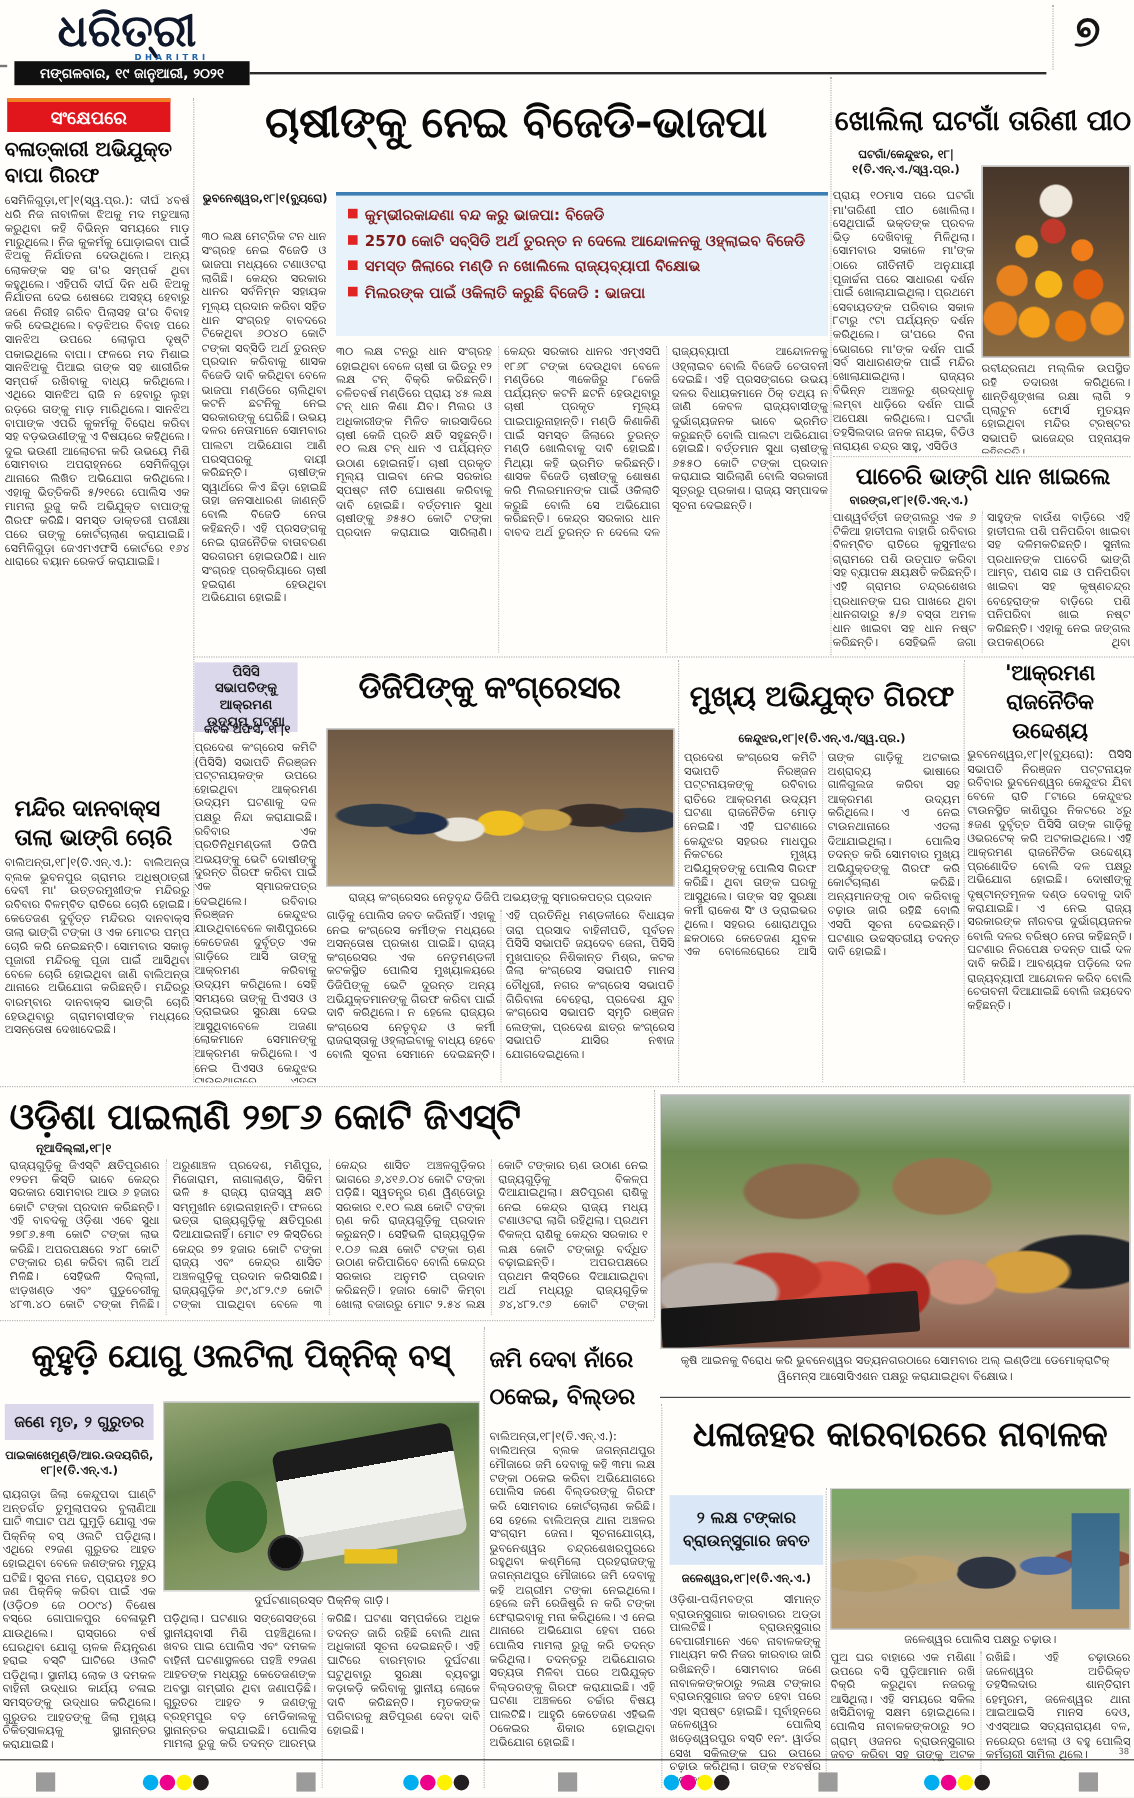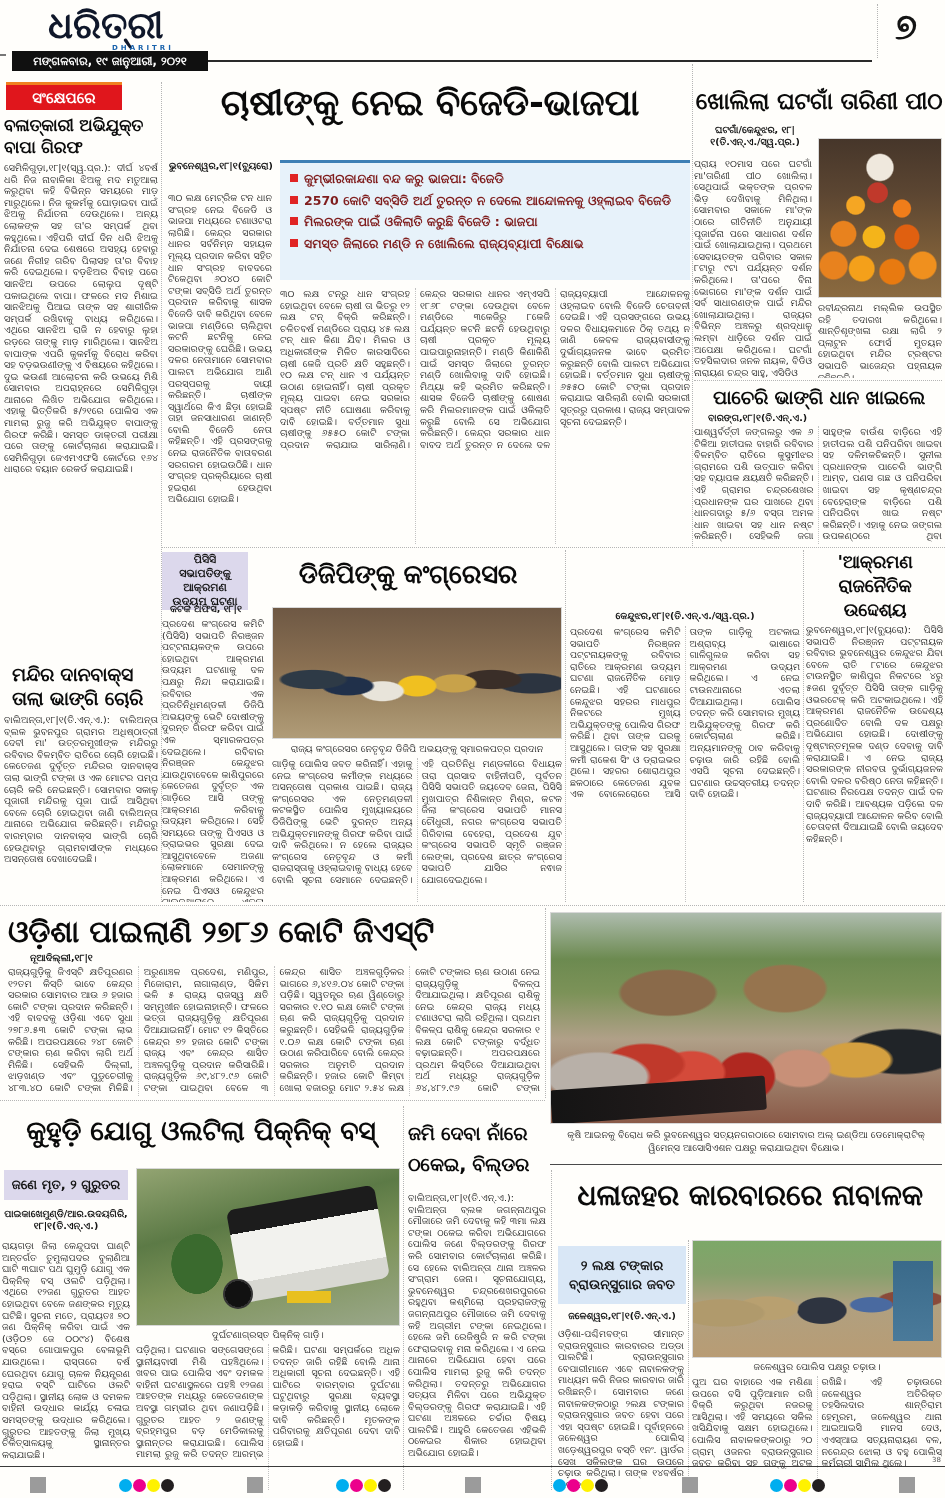--- a/index.html
+++ b/index.html
@@ -47,46 +47,46 @@
 <div id="page">
 
   <div class="abs" style="left:48px;top:4px;" id="logo">ଧରିତ୍ରୀ</div>
   <div class="abs" style="left:112px;top:44px;" id="logosub">DHARITRI</div>
   <div class="abs" id="datebar" style="left:12px;top:51px;width:196px;height:20px;">ମଙ୍ଗଳବାର, ୧୯ ଜାନୁଆରୀ, ୨୦୨୧</div>
   <div class="abs toprule" style="left:208px;top:60px;width:664px;"></div>
   <div class="abs vdot" style="left:877px;top:4px;height:54px;"></div>
   <div class="abs" id="pageno" style="left:895px;top:6px;">୭</div>
   <div class="abs" style="left:0;top:54px;width:6px;border-top:2px solid #777;"></div>
 
-  <div class="abs" id="briefbox" style="left:6px;top:82px;width:116px;height:28px;">ସଂକ୍ଷେପରେ</div>
+  <div class="abs" id="briefbox" style="left:6px;top:82px;width:136px;height:28px;">ସଂକ୍ଷେପରେ</div>
   <div class="abs hl" style="left:4px;top:114px;width:154px;height:46px;font-size:17px;line-height:22px;">ବଳାତ୍କାରୀ ଅଭିଯୁକ୍ତ ବାପା ଗିରଫ</div>
   <div class="abs bt" style="left:4px;top:162px;width:154px;height:498px;">ସେମିଳିଗୁଡ଼ା,୧୮|୧(ସ୍ୱ.ପ୍ର.): ଦୀର୍ଘ ୪ବର୍ଷ ଧରି ନିଜ ନାବାଳିକା ଝିଅକୁ ମଦ ମତୁଆଲା କରୁଥିବା କହି ବିଭିନ୍ନ ସମୟରେ ମାଡ଼ ମାରୁଥିଲେ। ନିଜ କୁକର୍ମକୁ ଘୋଡ଼ାଇବା ପାଇଁ ଝିଅକୁ ନିର୍ଯାତନା ଦେଉଥିଲେ। ଅନ୍ୟ ଲୋକଙ୍କ ସହ ତା'ର ସମ୍ପର୍କ ଥିବା କହୁଥିଲେ। ଏହିପରି ଦୀର୍ଘ ଦିନ ଧରି ଝିଅକୁ ନିର୍ଯାତନା ଦେଇ ଶେଷରେ ଅସହ୍ୟ ହେବାରୁ ଜଣେ ନିରୀହ ଗରିବ ପିଲାସହ ତା'ର ବିବାହ କରି ଦେଇଥିଲେ। ବଡ଼ଝିଅର ବିବାହ ପରେ ସାନଝିଅ ଉପରେ ଲୋଲୁପ ଦୃଷ୍ଟି ପକାଇଥିଲେ ବାପା। ଫଳରେ ମଦ ମିଶାଇ ସାନଝିଅକୁ ପିଆଇ ତାଙ୍କ ସହ ଶାରୀରିକ ସମ୍ପର୍କ ରଖିବାକୁ ବାଧ୍ୟ କରିଥିଲେ। ଏଥିରେ ସାନଝିଅ ରାଜି ନ ହେବାରୁ ଲୁହା ରଡ଼ରେ ତାଙ୍କୁ ମାଡ଼ ମାରିଥିଲେ। ସାନଝିଅ ବାପାଙ୍କ ଏପରି କୁକର୍ମକୁ ବିରୋଧ କରିବା ସହ ବଡ଼ଭଉଣୀଙ୍କୁ ଏ ବିଷୟରେ କହିଥିଲେ। ଦୁଇ ଭଉଣୀ ଆଲୋଚନା କରି ଉଭୟେ ମିଶି ସୋମବାର ଅପରାହ୍ନରେ ସେମିଳିଗୁଡ଼ା ଥାନାରେ ଲିଖିତ ଅଭିଯୋଗ କରିଥିଲେ। ଏହାକୁ ଭିତ୍ତିକରି ୫/୨୧ରେ ପୋଲିସ ଏକ ମାମଲା ରୁଜୁ କରି ଅଭିଯୁକ୍ତ ବାପାଙ୍କୁ ଗିରଫ କରିଛି। ସମସ୍ତ ଡାକ୍ତରୀ ପରୀକ୍ଷା ପରେ ତାଙ୍କୁ କୋର୍ଟଚାଲାଣ କରାଯାଇଛି। ସେମିଳିଗୁଡ଼ା ଜେଏମଏଫସି କୋର୍ଟରେ ୧୬୪ ଧାରାରେ ବୟାନ ରେକର୍ଡ କରାଯାଇଛି।</div>
   <div class="abs hl" style="left:12px;top:662px;width:154px;height:48px;font-size:19px;line-height:24px;">ମନ୍ଦିର ଦାନବାକ୍ସ ତାଲା ଭାଙ୍ଗି ଚୋରି</div>
   <div class="abs bt" style="left:4px;top:714px;width:154px;height:184px;">ବାଲିଅନ୍ତା,୧୮|୧(ତି.ଏନ୍.ଏ.): ବାଲିଅନ୍ତା ବ୍ଲକ ଭୁବନପୁର ଗ୍ରାମର ଅଧିଷ୍ଠାତ୍ରୀ ଦେବୀ ମା' ଉତ୍ତରମୁଖୀଙ୍କ ମନ୍ଦିରରୁ ରବିବାର ବିଳମ୍ବିତ ରାତିରେ ଚୋରି ହୋଇଛି। କେତେଜଣ ଦୁର୍ବୃତ୍ତ ମନ୍ଦିରର ଦାନବାକ୍ସ ତାଲା ଭାଙ୍ଗି ଟଙ୍କା ଓ ଏକ ମୋଟର ପମ୍ପ ଚୋରି କରି ନେଇଛନ୍ତି। ସୋମବାର ସକାଳୁ ପୂଜାରୀ ମନ୍ଦିରକୁ ପୂଜା ପାଇଁ ଆସିଥିବା ବେଳେ ଚୋରି ହୋଇଥିବା ଜାଣି ବାଲିଅନ୍ତା ଥାନାରେ ଅଭିଯୋଗ କରିଛନ୍ତି। ମନ୍ଦିରରୁ ବାରମ୍ବାର ଦାନବାକ୍ସ ଭାଙ୍ଗି ଚୋରି ହେଉଥିବାରୁ ଗ୍ରାମବାସୀଙ୍କ ମଧ୍ୟରେ ଅସନ୍ତୋଷ ଦେଖାଦେଇଛି।</div>
   <div class="abs vdot" style="left:161px;top:82px;height:820px;"></div>
 
   <div class="abs hl" style="left:168px;top:74px;width:524px;height:60px;font-size:36px;line-height:58px;text-align:center;">ଚାଷୀଙ୍କୁ ନେଇ ବିଜେଡି-ଭାଜପା ଟଣାଓଟରା</div>
   <div class="abs dl" style="left:168px;top:160px;width:106px;">ଭୁବନେଶ୍ୱର,୧୮|୧(ବ୍ୟୁରୋ)</div>
   <div class="abs bt" style="left:168px;top:192px;width:104px;height:352px;">୩୦ ଲକ୍ଷ ମେଟ୍ରିକ ଟନ ଧାନ ସଂଗ୍ରହ ନେଇ ବିଜେଡି ଓ ଭାଜପା ମଧ୍ୟରେ ଟଣାଓଟରା ଲାଗିଛି। କେନ୍ଦ୍ର ସରକାର ଧାନର ସର୍ବନିମ୍ନ ସହାୟକ ମୂଲ୍ୟ ପ୍ରଦାନ କରିବା ସହିତ ଧାନ ସଂଗ୍ରହ ବାବଦରେ ଟିକେଥିବା ୬୦୪୦ କୋଟି ଟଙ୍କା ସବ୍‌ସିଡି ଅର୍ଥ ତୁରନ୍ତ ପ୍ରଦାନ କରିବାକୁ ଶାସକ ବିଜେଡି ଦାବି କରିଥିବା ବେଳେ ଭାଜପା ମଣ୍ଡିରେ ଚାଲିଥିବା କଟନି ଛଟନିକୁ ନେଇ ସରକାରଙ୍କୁ ଘେରିଛି। ଉଭୟ ଦଳର ନେତାମାନେ ସୋମବାର ପାଲଟା ଅଭିଯୋଗ ଆଣି ପରସ୍ପରକୁ ଦାୟୀ କରିଛନ୍ତି। ଚାଷୀଙ୍କ ସ୍ୱାର୍ଥରେ କିଏ ଛିଡ଼ା ହୋଇଛି ତାହା ଜନସାଧାରଣ ଜାଣନ୍ତି ବୋଲି ବିଜେଡି ନେତା କହିଛନ୍ତି। ଏହି ପ୍ରସଙ୍ଗକୁ ନେଇ ରାଜନୈତିକ ବାତାବରଣ ସରଗରମ ହୋଇଉଠିଛି। ଧାନ ସଂଗ୍ରହ ପ୍ରକ୍ରିୟାରେ ଚାଷୀ ହଇରାଣ ହେଉଥିବା ଅଭିଯୋଗ ହୋଇଛି।</div>
   <div class="abs" id="bullbox" style="left:280px;top:160px;width:410px;height:120px;">
     <div class="bullrow">
         <span class="bull"></span>
         <span class="bulltxt">କୁମ୍ଭୀରକାନ୍ଦଣା ବନ୍ଦ କରୁ ଭାଜପା: ବିଜେଡି</span>
       </div>
     <div class="bullrow">
         <span class="bull"></span>
         <span class="bulltxt">2570 କୋଟି ସବ୍‌ସିଡି ଅର୍ଥ ତୁରନ୍ତ ନ ଦେଲେ ଆନ୍ଦୋଳନକୁ ଓହ୍ଲାଇବ ବିଜେଡି</span>
       </div>
     <div class="bullrow">
         <span class="bull"></span>
+        <span class="bulltxt">ସମସ୍ତ ଜିଲାରେ ମଣ୍ଡି ନ ଖୋଲିଲେ ରାଜ୍ୟବ୍ୟାପୀ ବିକ୍ଷୋଭ</span>
+      </div>
+    <div class="bullrow">
+        <span class="bull"></span>
         <span class="bulltxt">ମିଲରଙ୍କ ପାଇଁ ଓକିଲାତି କରୁଛି ବିଜେଡି : ଭାଜପା</span>
-      </div>
-    <div class="bullrow">
-        <span class="bull"></span>
-        <span class="bulltxt">ସମସ୍ତ ଜିଲାରେ ମଣ୍ଡି ନ ଖୋଲିଲେ ରାଜ୍ୟବ୍ୟାପୀ ବିକ୍ଷୋଭ</span>
       </div>
   </div>
   <div class="abs bt c3" style="left:280px;top:288px;width:410px;height:256px;">୩୦ ଲକ୍ଷ ଟନ୍‌ରୁ ଧାନ ସଂଗ୍ରହ ହୋଇଥିବା ବେଳେ ଚାଷୀ ତା ଭିତରୁ ୧୨ ଲକ୍ଷ ଟନ୍ ବିକ୍ରି କରିଛନ୍ତି। ଚଳିତବର୍ଷ ମଣ୍ଡିରେ ପ୍ରାୟ ୪୫ ଲକ୍ଷ ଟନ୍ ଧାନ କିଣା ଯିବ। ମିଲର ଓ ଅଧିକାରୀଙ୍କ ମିଳିତ କାରସାଦିରେ ଚାଷୀ କେଜି ପ୍ରତି କ୍ଷତି ସହୁଛନ୍ତି। ୧୦ ଲକ୍ଷ ଟନ୍ ଧାନ ଏ ପର୍ଯ୍ୟନ୍ତ ଉଠାଣ ହୋଇନାହିଁ। ଚାଷୀ ପ୍ରକୃତ ମୂଲ୍ୟ ପାଇବା ନେଇ ସରକାର ସ୍ପଷ୍ଟ ନୀତି ଘୋଷଣା କରିବାକୁ ଦାବି ହୋଇଛି। ବର୍ତ୍ତମାନ ସୁଧା ଚାଷୀଙ୍କୁ ୬୫୫୦ କୋଟି ଟଙ୍କା ପ୍ରଦାନ କରାଯାଇ ସାରିଲାଣି। କେନ୍ଦ୍ର ସରକାର ଧାନର ଏମ୍‌ଏସପି ୧୮୬୮ ଟଙ୍କା ଦେଉଥିବା ବେଳେ ମଣ୍ଡିରେ ୩କେଜିରୁ ୮କେଜି ପର୍ଯ୍ୟନ୍ତ କଟନି ଛଟନି ହେଉଥିବାରୁ ଚାଷୀ ପ୍ରକୃତ ମୂଲ୍ୟ ପାଇପାରୁନାହାନ୍ତି। ମଣ୍ଡି କିଣାକିଣି ପାଇଁ ସମସ୍ତ ଜିଲାରେ ତୁରନ୍ତ ମଣ୍ଡି ଖୋଲିବାକୁ ଦାବି ହୋଇଛି। ମିଥ୍ୟା କହି ଭ୍ରମିତ କରିଛନ୍ତି। ଶାସକ ବିଜେଡି ଚାଷୀଙ୍କୁ ଶୋଷଣ କରି ମିଲରମାନଙ୍କ ପାଇଁ ଓକିଲାତି କରୁଛି ବୋଲି ସେ ଅଭିଯୋଗ କରିଛନ୍ତି। କେନ୍ଦ୍ର ସରକାର ଧାନ ବାବଦ ଅର୍ଥ ତୁରନ୍ତ ନ ଦେଲେ ଦଳ ରାଜ୍ୟବ୍ୟାପୀ ଆନ୍ଦୋଳନକୁ ଓହ୍ଲାଇବ ବୋଲି ବିଜେଡି ଚେତାବନୀ ଦେଇଛି। ଏହି ପ୍ରସଙ୍ଗରେ ଉଭୟ ଦଳର ବିଧାୟକମାନେ ଠିକ୍ ତଥ୍ୟ ନ ଜାଣି କେବଳ ରାଜ୍ୟବାସୀଙ୍କୁ ଦୁର୍ଭାଗ୍ୟଜନକ ଭାବେ ଭ୍ରମିତ କରୁଛନ୍ତି ବୋଲି ପାଲଟା ଅଭିଯୋଗ ହୋଇଛି। ବର୍ତ୍ତମାନ ସୁଧା ଚାଷୀଙ୍କୁ ୬୫୫୦ କୋଟି ଟଙ୍କା ପ୍ରଦାନ କରାଯାଇ ସାରିଲାଣି ବୋଲି ସରକାରୀ ସୂତ୍ରରୁ ପ୍ରକାଶ। ରାଜ୍ୟ ସମ୍ପାଦକ ସୂଚନା ଦେଇଛନ୍ତି।</div>
   <div class="abs vdot" style="left:692px;top:64px;height:482px;"></div>
 
   <div class="abs hl" style="left:694px;top:84px;width:250px;height:36px;font-size:23px;line-height:34px;text-align:center;">ଖୋଲିଲା ଘଟଗାଁ ତାରିଣୀ ପୀଠ</div>
   <div class="abs dl" style="left:694px;top:124px;width:122px;height:28px;">ଘଟଗାଁ/କେନ୍ଦୁଝର, ୧୮|୧(ତି.ଏନ୍.ଏ./ସ୍ୱ.ପ୍ର.)</div>
   <div class="abs photo" style="left:818px;top:138px;width:124px;height:160px;">
     <div class="ph-inner" style="background:
       radial-gradient(circle at 50% 18%, #efe8dd 0 9%, rgba(0,0,0,0) 10%),
@@ -124,20 +124,21 @@
       radial-gradient(ellipse at 63% 58%, #c8a24a 0 8%, rgba(0,0,0,0) 9%),
       radial-gradient(ellipse at 76% 55%, #3a2e28 0 9%, rgba(0,0,0,0) 10%),
       radial-gradient(ellipse at 90% 58%, #2c3440 0 9%, rgba(0,0,0,0) 10%),
       linear-gradient(180deg,#6e5844 0%,#8a7052 45%,#a08a66 75%,#b09c78 100%);"></div>
   </div>
   <div class="abs cap" style="left:272px;top:742px;width:290px;height:14px;font-weight:normal;">ରାଜ୍ୟ କଂଗ୍ରେସର ନେତୃବୃନ୍ଦ ଡିଜିପି ଅଭୟଙ୍କୁ ସ୍ମାରକପତ୍ର ପ୍ରଦାନ କରୁଛନ୍ତି।</div>
   <div class="abs bt" style="left:162px;top:618px;width:102px;height:284px;">ପ୍ରଦେଶ କଂଗ୍ରେସ କମିଟି (ପିସିସି) ସଭାପତି ନିରଞ୍ଜନ ପଟ୍ଟନାୟକଙ୍କ ଉପରେ ହୋଇଥିବା ଆକ୍ରମଣ ଉଦ୍ୟମ ଘଟଣାକୁ ଦଳ ପକ୍ଷରୁ ନିନ୍ଦା କରାଯାଇଛି। ରବିବାର ଏକ ପ୍ରତିନିଧିମଣ୍ଡଳୀ ଡିଜିପି ଅଭୟଙ୍କୁ ଭେଟି ଦୋଷୀଙ୍କୁ ଦୁରନ୍ତ ଗିରଫ କରିବା ପାଇଁ ଏକ ସ୍ମାରକପତ୍ର ଦେଇଥିଲେ। ରବିବାର ନିରଞ୍ଜନ କେନ୍ଦୁଝର ଯାଉଥିବାବେଳେ କାଶିପୁରରେ କେତେଜଣ ଦୁର୍ବୃତ୍ତ ଏକ ଗାଡ଼ିରେ ଆସି ତାଙ୍କୁ ଆକ୍ରମଣ କରିବାକୁ ଉଦ୍ୟମ କରିଥିଲେ। ସେହି ସମୟରେ ତାଙ୍କୁ ପିଏସଓ ଓ ଡ୍ରାଇଭର ସୁରକ୍ଷା ଦେଇ ଆସୁଥିବାବେଳେ ଅଜଣା ଲୋକମାନେ ସେମାନଙ୍କୁ ଆକ୍ରମଣ କରିଥିଲେ। ଏ ନେଇ ପିଏସଓ କେନ୍ଦୁଝର ଟାଉନଥାନାରେ ଏତଲା ଦେଇଥିଲେ ମଧ୍ୟ ପୋଲିସ କେବଳ ଜଣଙ୍କୁ ଗିରଫ କରିଛି। ଘଟଣାରେ ଜଡ଼ିତ ଦୁର୍ବୃତ୍ତଙ୍କ କାରଟିକୁ</div>
   <div class="abs bt c2" style="left:272px;top:758px;width:290px;height:144px;">ଗାଡ଼ିକୁ ପୋଲିସ ଜବତ କରିନାହିଁ। ଏହାକୁ ନେଇ କଂଗ୍ରେସ କର୍ମୀଙ୍କ ମଧ୍ୟରେ ଅସନ୍ତୋଷ ପ୍ରକାଶ ପାଇଛି। ରାଜ୍ୟ କଂଗ୍ରେସର ଏକ ନେତୃମଣ୍ଡଳୀ କଟକସ୍ଥିତ ପୋଲିସ ମୁଖ୍ୟାଳୟରେ ଡିଜିପିଙ୍କୁ ଭେଟି ଦୁରନ୍ତ ଅନ୍ୟ ଅଭିଯୁକ୍ତମାନଙ୍କୁ ଗିରଫ କରିବା ପାଇଁ ଦାବି କରିଥିଲେ। ନ ହେଲେ ରାଜ୍ୟର କଂଗ୍ରେସ ନେତୃବୃନ୍ଦ ଓ କର୍ମୀ ରାଜରାସ୍ତାକୁ ଓହ୍ଲାଇବାକୁ ବାଧ୍ୟ ହେବେ ବୋଲି ସୂଚନା ସେମାନେ ଦେଇଛନ୍ତି। ଏହି ପ୍ରତିନିଧି ମଣ୍ଡଳୀରେ ବିଧାୟକ ତାରା ପ୍ରସାଦ ବାହିନୀପତି, ପୂର୍ବତନ ପିସିସି ସଭାପତି ଜୟଦେବ ଜେନା, ପିସିସି ମୁଖପାତ୍ର ନିଶିକାନ୍ତ ମିଶ୍ର, କଟକ ଜିଲା କଂଗ୍ରେସ ସଭାପତି ମାନସ ଚୌଧୁରୀ, ନଗର କଂଗ୍ରେସ ସଭାପତି ଗିରିବାଳା ବେହେରା, ପ୍ରଦେଶ ଯୁବ କଂଗ୍ରେସ ସଭାପତି ସ୍ମୃତି ରଞ୍ଜନ ଲେଙ୍କା, ପ୍ରଦେଶ ଛାତ୍ର କଂଗ୍ରେସ ସଭାପତି ଯାସିର ନଵାଜ ଯୋଗଦେଇଥିଲେ।</div>
   <div class="abs vdot" style="left:565px;top:550px;height:352px;"></div>
 
+  <div class="abs hl" style="left:570px;top:556px;width:230px;height:50px;font-size:24px;line-height:48px;text-align:center;">ମୁଖ୍ୟ ଅଭିଯୁକ୍ତ ଗିରଫ</div>
   <div class="abs dl" style="left:570px;top:610px;width:230px;">କେନ୍ଦୁଝର,୧୮|୧(ତି.ଏନ୍.ଏ./ସ୍ୱ.ପ୍ର.)</div>
   <div class="abs bt c2" style="left:570px;top:626px;width:230px;height:276px;">ପ୍ରଦେଶ କଂଗ୍ରେସ କମିଟି ସଭାପତି ନିରଞ୍ଜନ ପଟ୍ଟନାୟକଙ୍କୁ ରବିବାର ରାତିରେ ଆକ୍ରମଣ ଉଦ୍ୟମ ଘଟଣା ରାଜନୈତିକ ମୋଡ଼ ନେଇଛି। ଏହି ଘଟଣାରେ କେନ୍ଦୁଝର ସହରର ମାଧପୁର ନିକଟରେ ମୁଖ୍ୟ ଅଭିଯୁକ୍ତଙ୍କୁ ପୋଲିସ ଗିରଫ କରିଛି। ଥିବା ତାଙ୍କ ଘରକୁ ଆସୁଥିଲେ। ତାଙ୍କ ସହ ସୁରକ୍ଷା କର୍ମୀ ରାକେଶ ସିଂ ଓ ଡ୍ରାଇଭର ଥିଲେ। ସହରର ଶୋରାଥପୁର ଛକଠାରେ କେତେଜଣ ଯୁବକ ଏକ ବୋଲେରୋରେ ଆସି ତାଙ୍କ ଗାଡ଼ିକୁ ଅଟକାଇ ଅଶ୍ରାବ୍ୟ ଭାଷାରେ ଗାଳିଗୁଲଜ କରିବା ସହ ଆକ୍ରମଣ ଉଦ୍ୟମ କରିଥିଲେ। ଏ ନେଇ ଟାଉନଥାନାରେ ଏତଲା ଦିଆଯାଇଥିଲା। ପୋଲିସ ତଦନ୍ତ କରି ସୋମବାର ମୁଖ୍ୟ ଅଭିଯୁକ୍ତଙ୍କୁ ଗିରଫ କରି କୋର୍ଟଚାଲାଣ କରିଛି। ଅନ୍ୟମାନଙ୍କୁ ଠାବ କରିବାକୁ ଚଢ଼ାଉ ଜାରି ରହିଛି ବୋଲି ଏସପି ସୂଚନା ଦେଇଛନ୍ତି। ଘଟଣାର ଉଚ୍ଚସ୍ତରୀୟ ତଦନ୍ତ ଦାବି ହୋଇଛି।</div>
   <div class="abs vdot" style="left:803px;top:550px;height:352px;"></div>
 
   <div class="abs hl" style="left:806px;top:550px;width:138px;height:68px;font-size:18px;line-height:24px;text-align:center;">'ଆକ୍ରମଣ ରାଜନୈତିକ ଉଦ୍ଦେଶ୍ୟ ପ୍ରଣୋଦିତ'</div>
   <div class="abs bt" style="left:806px;top:624px;width:137px;height:278px;">ଭୁବନେଶ୍ୱର,୧୮|୧(ବ୍ୟୁରୋ): ପିସିସି ସଭାପତି ନିରଞ୍ଜନ ପଟ୍ଟନାୟକ ରବିବାର ଭୁବନେଶ୍ୱର କେନ୍ଦୁଝର ଯିବା ବେଳେ ରାତି ୮ଟାରେ କେନ୍ଦୁଝର ଟାଉନସ୍ଥିତ କାଶିପୁର ନିକଟରେ ୪ରୁ ୫ଜଣ ଦୁର୍ବୃତ୍ତ ପିସିସି ତାଙ୍କ ଗାଡ଼ିକୁ ଓଭରଟେକ୍ କରି ଅଟକାଇଥିଲେ। ଏହି ଆକ୍ରମଣ ରାଜନୈତିକ ଉଦ୍ଦେଶ୍ୟ ପ୍ରଣୋଦିତ ବୋଲି ଦଳ ପକ୍ଷରୁ ଅଭିଯୋଗ ହୋଇଛି। ଦୋଷୀଙ୍କୁ ଦୃଷ୍ଟାନ୍ତମୂଳକ ଦଣ୍ଡ ଦେବାକୁ ଦାବି କରାଯାଇଛି। ଏ ନେଇ ରାଜ୍ୟ ସରକାରଙ୍କ ନୀରବତା ଦୁର୍ଭାଗ୍ୟଜନକ ବୋଲି ଦଳର ବରିଷ୍ଠ ନେତା କହିଛନ୍ତି। ଘଟଣାର ନିରପେକ୍ଷ ତଦନ୍ତ ପାଇଁ ଦଳ ଦାବି କରିଛି। ଆବଶ୍ୟକ ପଡ଼ିଲେ ଦଳ ରାଜ୍ୟବ୍ୟାପୀ ଆନ୍ଦୋଳନ କରିବ ବୋଲି ଚେତାବନୀ ଦିଆଯାଇଛି ବୋଲି ଜୟଦେବ କହିଛନ୍ତି।</div>
 
   <div class="abs hdot" style="left:0px;top:905px;width:945px;"></div>
 
   <div class="abs hl" style="left:8px;top:908px;width:532px;height:50px;font-size:30px;line-height:48px;">ଓଡ଼ିଶା ପାଇଲାଣି ୨୭୮୬ କୋଟି ଜିଏସ୍‌ଟି କ୍ଷତିପୂରଣ</div>

